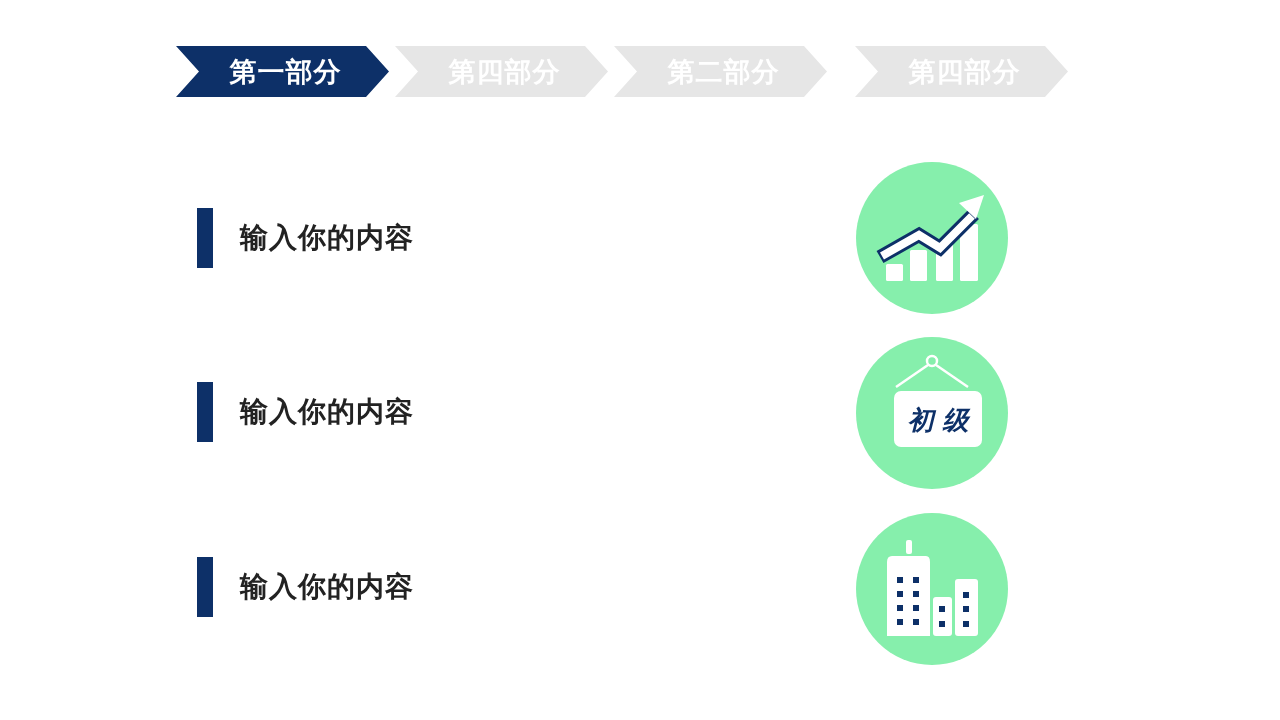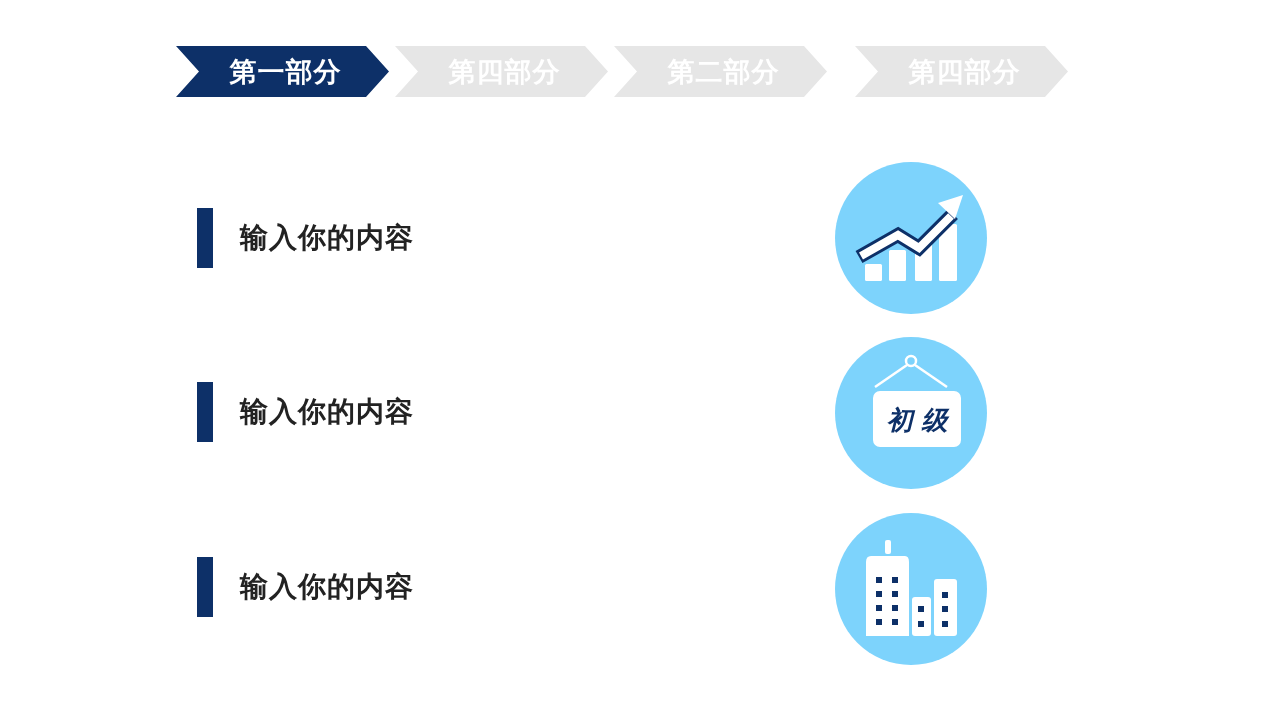--- a/index.html
+++ b/index.html
@@ -22,22 +22,22 @@
   .chev.inactive { background:#e6e6e6; color:#ffffff; }
 
   .row-bar {
     position:absolute; left:197px; width:16px; height:60px; background:#0d3068;
   }
   .row-text {
     position:absolute; left:240px; font-size:28px; font-weight:bold; color:#222222;
     letter-spacing:1px; line-height:40px; white-space:nowrap;
   }
   .icon-circle {
-    position:absolute; left:835px; width:152px; height:152px; border-radius:50%;
-    background:#7dd3fc; overflow:hidden;
+    position:absolute; left:856px; width:152px; height:152px; border-radius:50%;
+    background:#86efac; overflow:hidden;
   }
   .icon-circle svg { position:absolute; left:0; top:0; width:152px; height:152px; }
   .sign-text {
     font-family: "DejaVu Sans", sans-serif; font-weight:bold; font-style:italic;
   }
 </style>
 </head>
 <body>
 
 <div>

